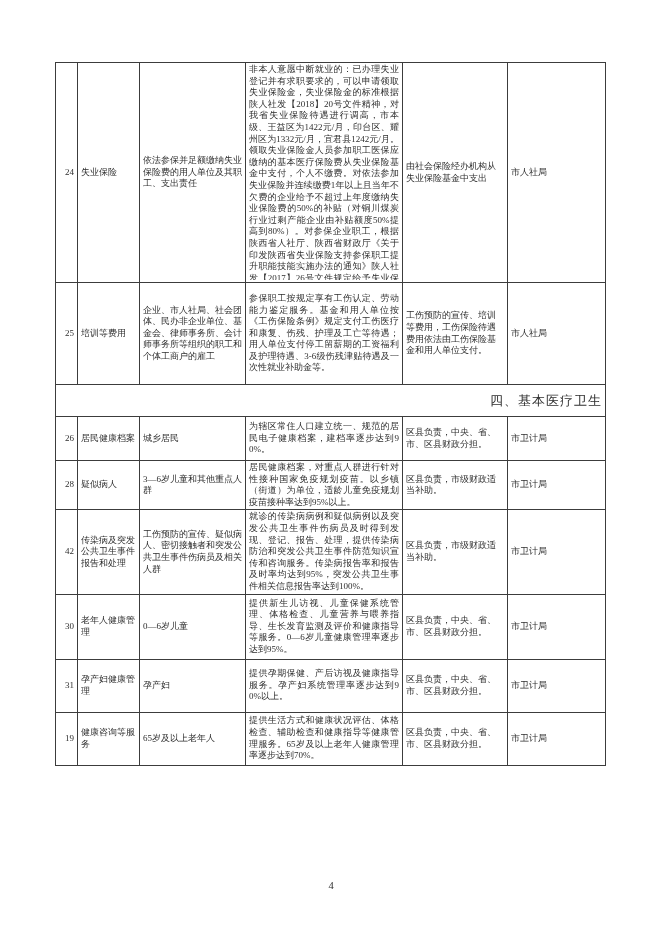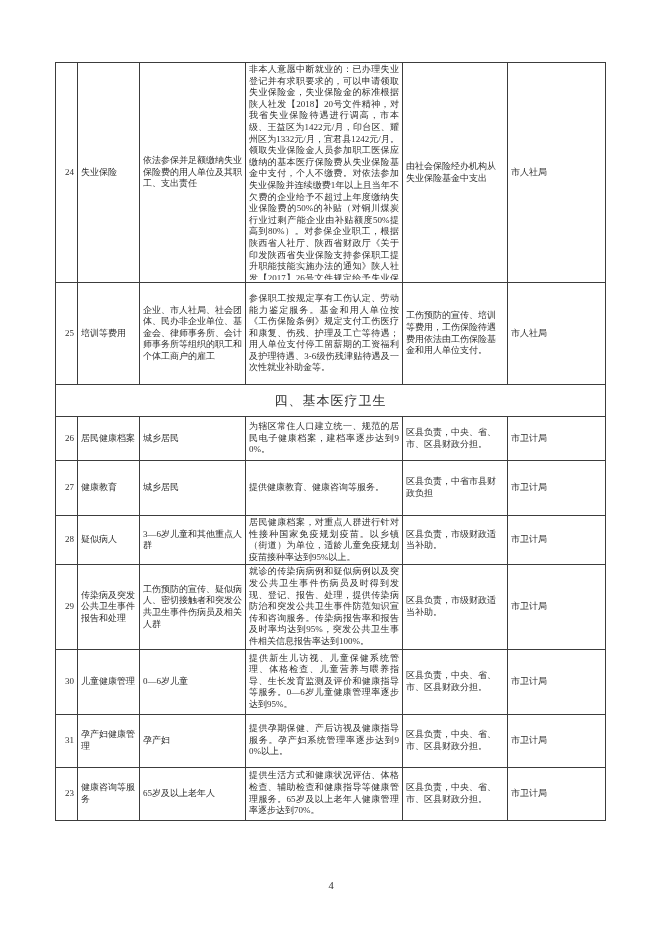--- a/index.html
+++ b/index.html
@@ -42,21 +42,21 @@
   .rh-25{height:102px;}
   .rh-sec{height:32px;}
   .rh-26{height:44px;}
   .rh-27{height:55px;}
   .rh-28{height:45px;}
   .rh-29{height:84px;}
   .rh-30{height:65px;}
   .rh-31{height:53px;}
   .rh-32{height:53px;}
   .section-cell{
-    text-align:center;
+    text-align:right;
     font-weight:bold;
     font-size:13px !important;
     letter-spacing:1px;
   }
   .clip-tall{height:216px;overflow:hidden;}
   .page-number{
     position:absolute;
     left:0;right:0;
     top:880px;
     text-align:center;
@@ -105,67 +105,59 @@
 
   <tr class="rh-26">
     <td class="c-no">26</td>
     <td class="c-item">居民健康档案</td>
     <td class="c-target">城乡居民</td>
     <td class="c-std">为辖区常住人口建立统一、规范的居民电子健康档案，建档率逐步达到90%。</td>
     <td class="c-sup">区县负责，中央、省、市、区县财政分担。</td>
     <td class="c-lead">市卫计局</td>
   </tr>
 
-  <tr class="rh-27">
-    <td class="c-no">27</td>
-    <td class="c-item">健康教育</td>
-    <td class="c-target">城乡居民</td>
-    <td class="c-std">提供健康教育、健康咨询等服务。</td>
-    <td class="c-sup">区县负责，中省市县财政负担</td>
-    <td class="c-lead">市卫计局</td>
-  </tr>
 
   <tr class="rh-28">
     <td class="c-no">28</td>
     <td class="c-item">疑似病人</td>
     <td class="c-target">3—6岁儿童和其他重点人群</td>
     <td class="c-std">居民健康档案，对重点人群进行针对性接种国家免疫规划疫苗。以乡镇（街道）为单位，适龄儿童免疫规划疫苗接种率达到95%以上。</td>
     <td class="c-sup">区县负责，市级财政适当补助。</td>
     <td class="c-lead">市卫计局</td>
   </tr>
 
   <tr class="rh-29">
-    <td class="c-no">29</td>
+    <td class="c-no">42</td>
     <td class="c-item">传染病及突发公共卫生事件报告和处理</td>
     <td class="c-target">工伤预防的宣传、疑似病人、密切接触者和突发公共卫生事件伤病员及相关人群</td>
     <td class="c-std">就诊的传染病病例和疑似病例以及突发公共卫生事件伤病员及时得到发现、登记、报告、处理，提供传染病防治和突发公共卫生事件防范知识宣传和咨询服务。传染病报告率和报告及时率均达到95%，突发公共卫生事件相关信息报告率达到100%。</td>
     <td class="c-sup">区县负责，市级财政适当补助。</td>
     <td class="c-lead">市卫计局</td>
   </tr>
 
   <tr class="rh-30">
     <td class="c-no">30</td>
-    <td class="c-item">儿童健康管理</td>
+    <td class="c-item">老年人健康管理</td>
     <td class="c-target">0—6岁儿童</td>
     <td class="c-std">提供新生儿访视、儿童保健系统管理、体格检查、儿童营养与喂养指导、生长发育监测及评价和健康指导等服务。0—6岁儿童健康管理率逐步达到95%。</td>
     <td class="c-sup">区县负责，中央、省、市、区县财政分担。</td>
     <td class="c-lead">市卫计局</td>
   </tr>
 
   <tr class="rh-31">
     <td class="c-no">31</td>
     <td class="c-item">孕产妇健康管理</td>
     <td class="c-target">孕产妇</td>
     <td class="c-std">提供孕期保健、产后访视及健康指导服务。孕产妇系统管理率逐步达到90%以上。</td>
     <td class="c-sup">区县负责，中央、省、市、区县财政分担。</td>
     <td class="c-lead">市卫计局</td>
   </tr>
 
   <tr class="rh-32">
-    <td class="c-no">23</td>
+    <td class="c-no">19</td>
     <td class="c-item">健康咨询等服务</td>
     <td class="c-target">65岁及以上老年人</td>
     <td class="c-std">提供生活方式和健康状况评估、体格检查、辅助检查和健康指导等健康管理服务。65岁及以上老年人健康管理率逐步达到70%。</td>
     <td class="c-sup">区县负责，中央、省、市、区县财政分担。</td>
     <td class="c-lead">市卫计局</td>
   </tr>
 </tbody>
   </table>
 
 <div class="page-number">4</div>

